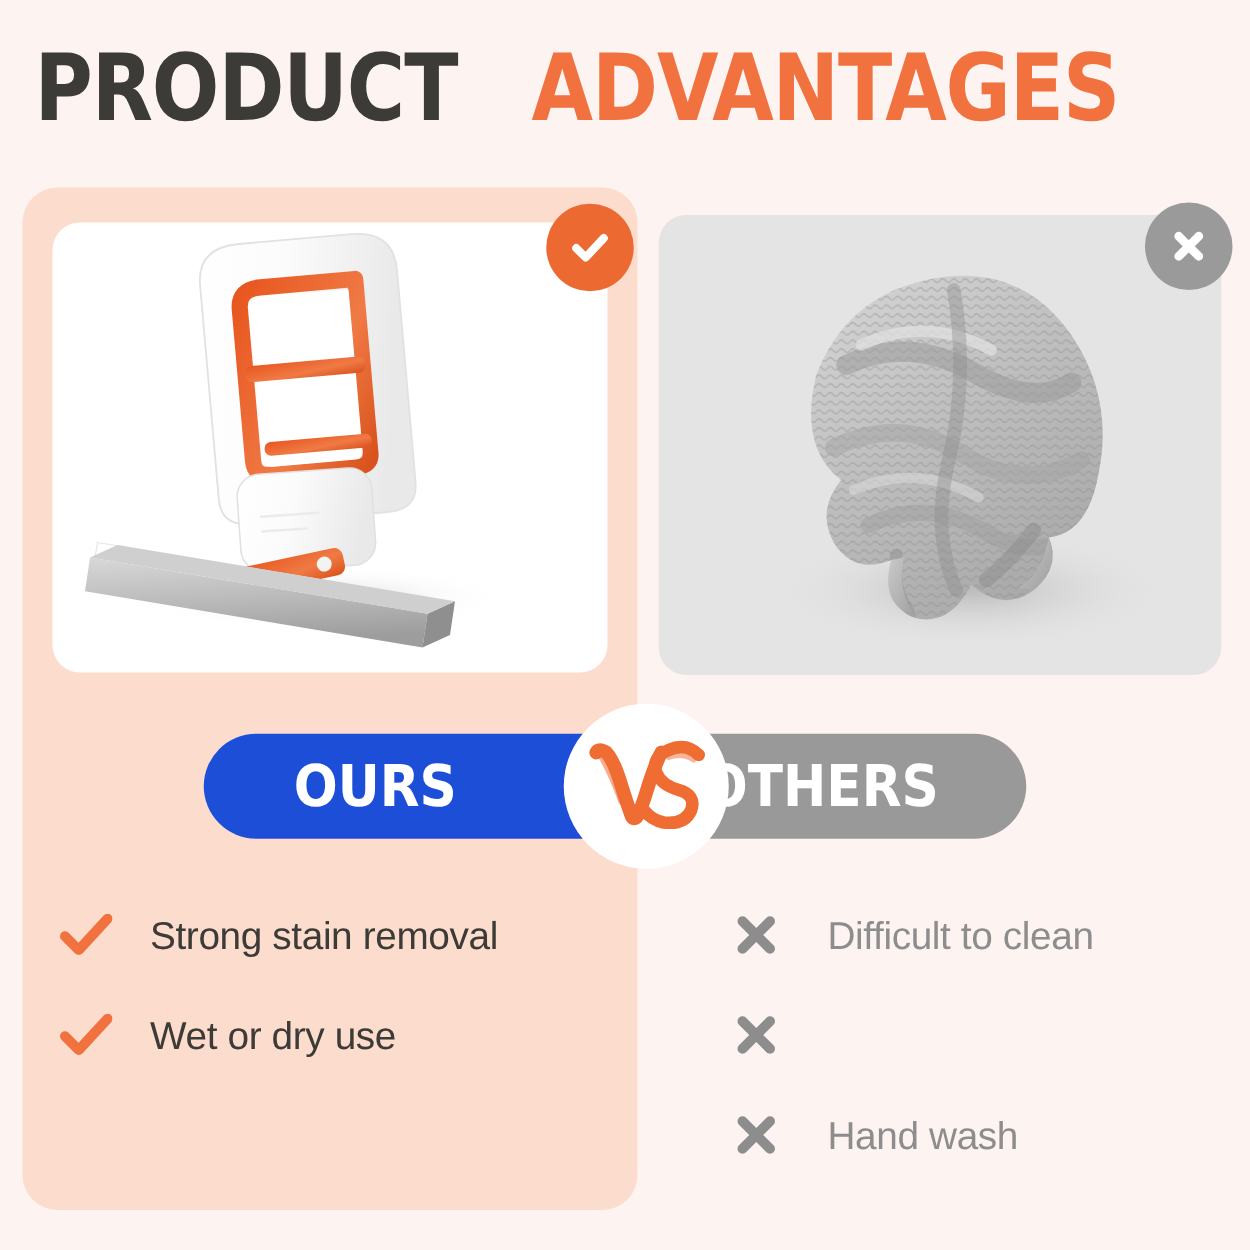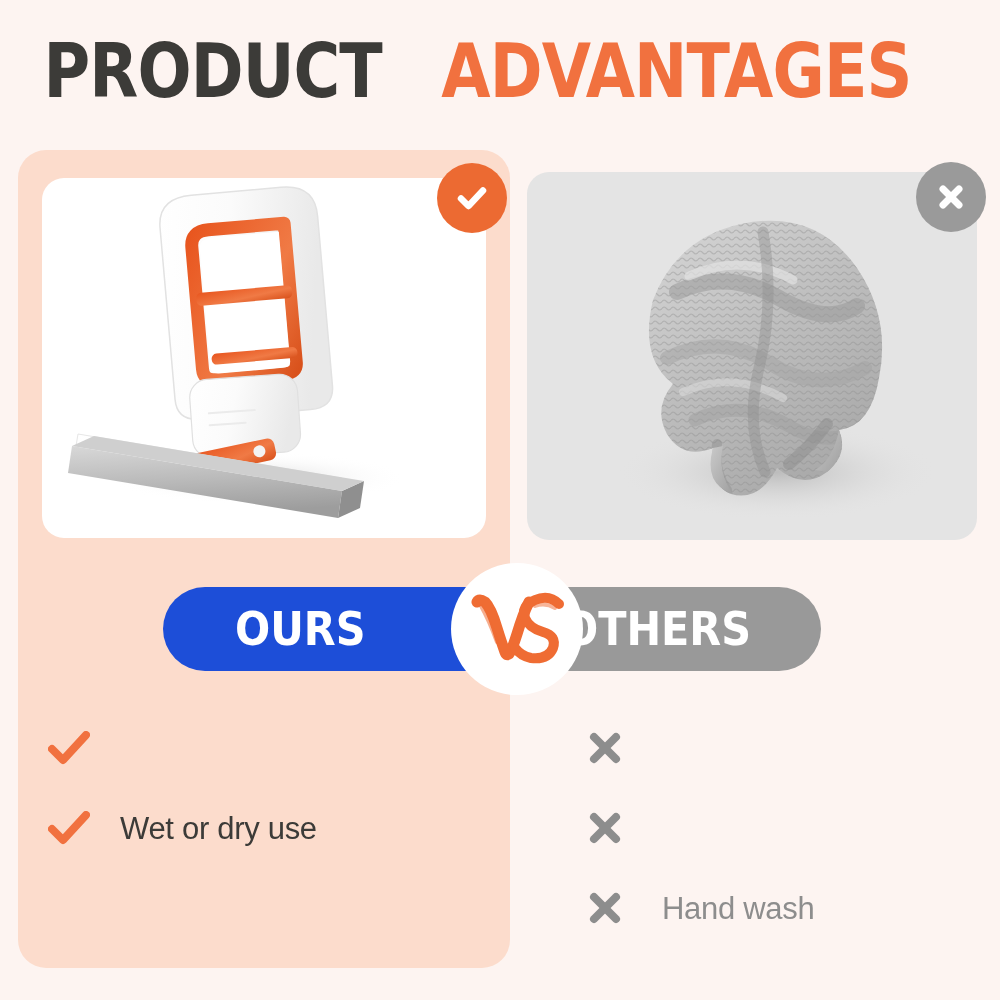--- a/index.html
+++ b/index.html
@@ -11,21 +11,21 @@
     height: 1000px;
     background: #fdf4f1;
     font-family: "Liberation Sans", sans-serif;
     overflow: hidden;
     position: relative;
   }
 
   
   .title-bar {
     position: absolute;
-    left: 16px;
+    left: 0;
     top: 34px;
     width: 804px;
     text-align: center;
     white-space: nowrap;
   }
   .title-word {
     font-family: "DejaVu Sans", sans-serif;
     font-size: 74px;
     font-weight: 700;
     letter-spacing: -1px;
@@ -334,20 +334,21 @@
 </div>
 
 <div class="list-ours">
 
   <div class="feature-row">
     <span class="feature-icon">
       <svg width="42" height="34" viewBox="0 0 42 34">
         <polyline points="4,18 15,29 38,4" fill="none" stroke="#f1713f" stroke-width="8" stroke-linecap="round" stroke-linejoin="round"></polyline>
       </svg>
     </span>
+    <span class="feature-text">Strong stain removal</span>
   </div>
 
 
   <div class="feature-row">
     <span class="feature-icon">
       <svg width="42" height="34" viewBox="0 0 42 34">
         <polyline points="4,18 15,29 38,4" fill="none" stroke="#f1713f" stroke-width="8" stroke-linecap="round" stroke-linejoin="round"></polyline>
       </svg>
     </span>
     <span class="feature-text">Wet or dry use</span>
@@ -357,20 +358,21 @@
 
 <div class="list-others">
 
   <div class="feature-row">
     <span class="feature-icon">
       <svg width="34" height="34" viewBox="0 0 34 34">
         <line x1="6" y1="6" x2="28" y2="28" stroke="#8d8d8d" stroke-width="8" stroke-linecap="round"></line>
         <line x1="28" y1="6" x2="6" y2="28" stroke="#8d8d8d" stroke-width="8" stroke-linecap="round"></line>
       </svg>
     </span>
+    <span class="feature-text">Difficult to clean</span>
   </div>
 
   <div class="feature-row">
     <span class="feature-icon">
       <svg width="34" height="34" viewBox="0 0 34 34">
         <line x1="6" y1="6" x2="28" y2="28" stroke="#8d8d8d" stroke-width="8" stroke-linecap="round"></line>
         <line x1="28" y1="6" x2="6" y2="28" stroke="#8d8d8d" stroke-width="8" stroke-linecap="round"></line>
       </svg>
     </span>
   </div>

